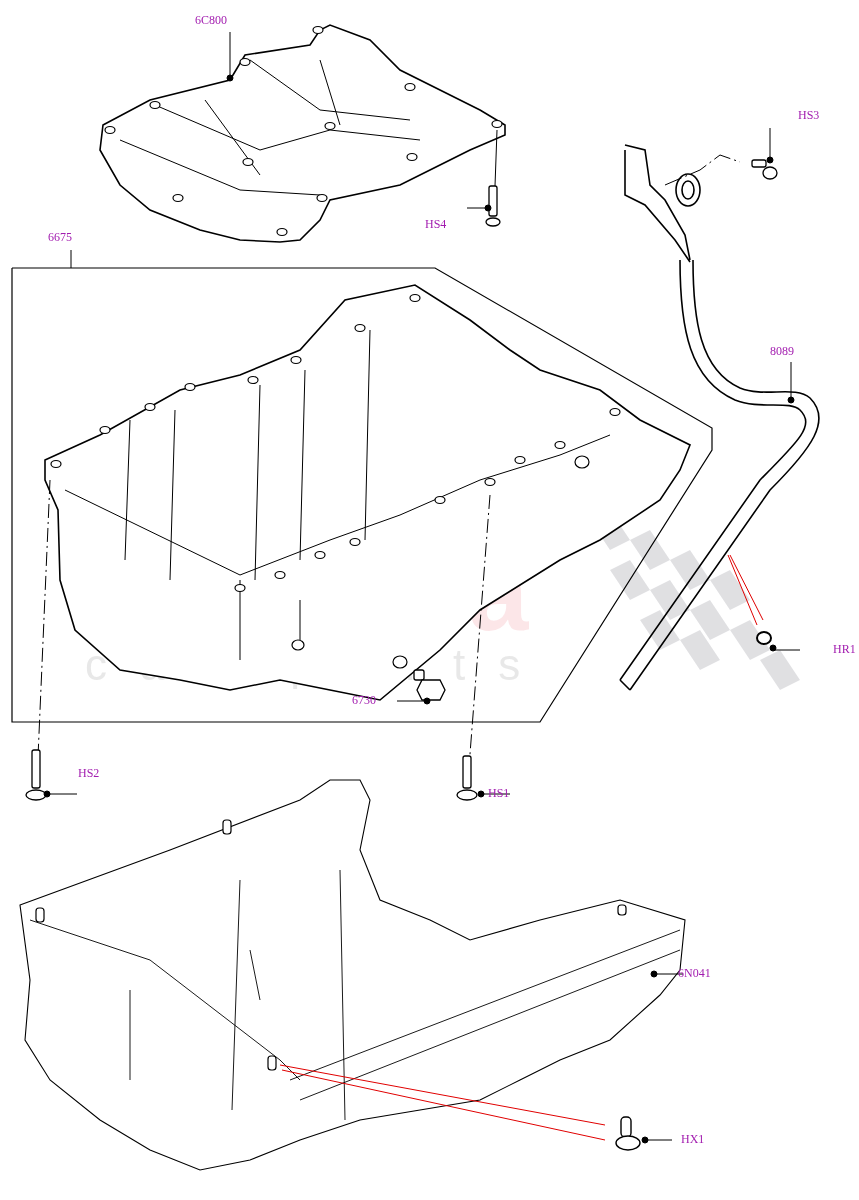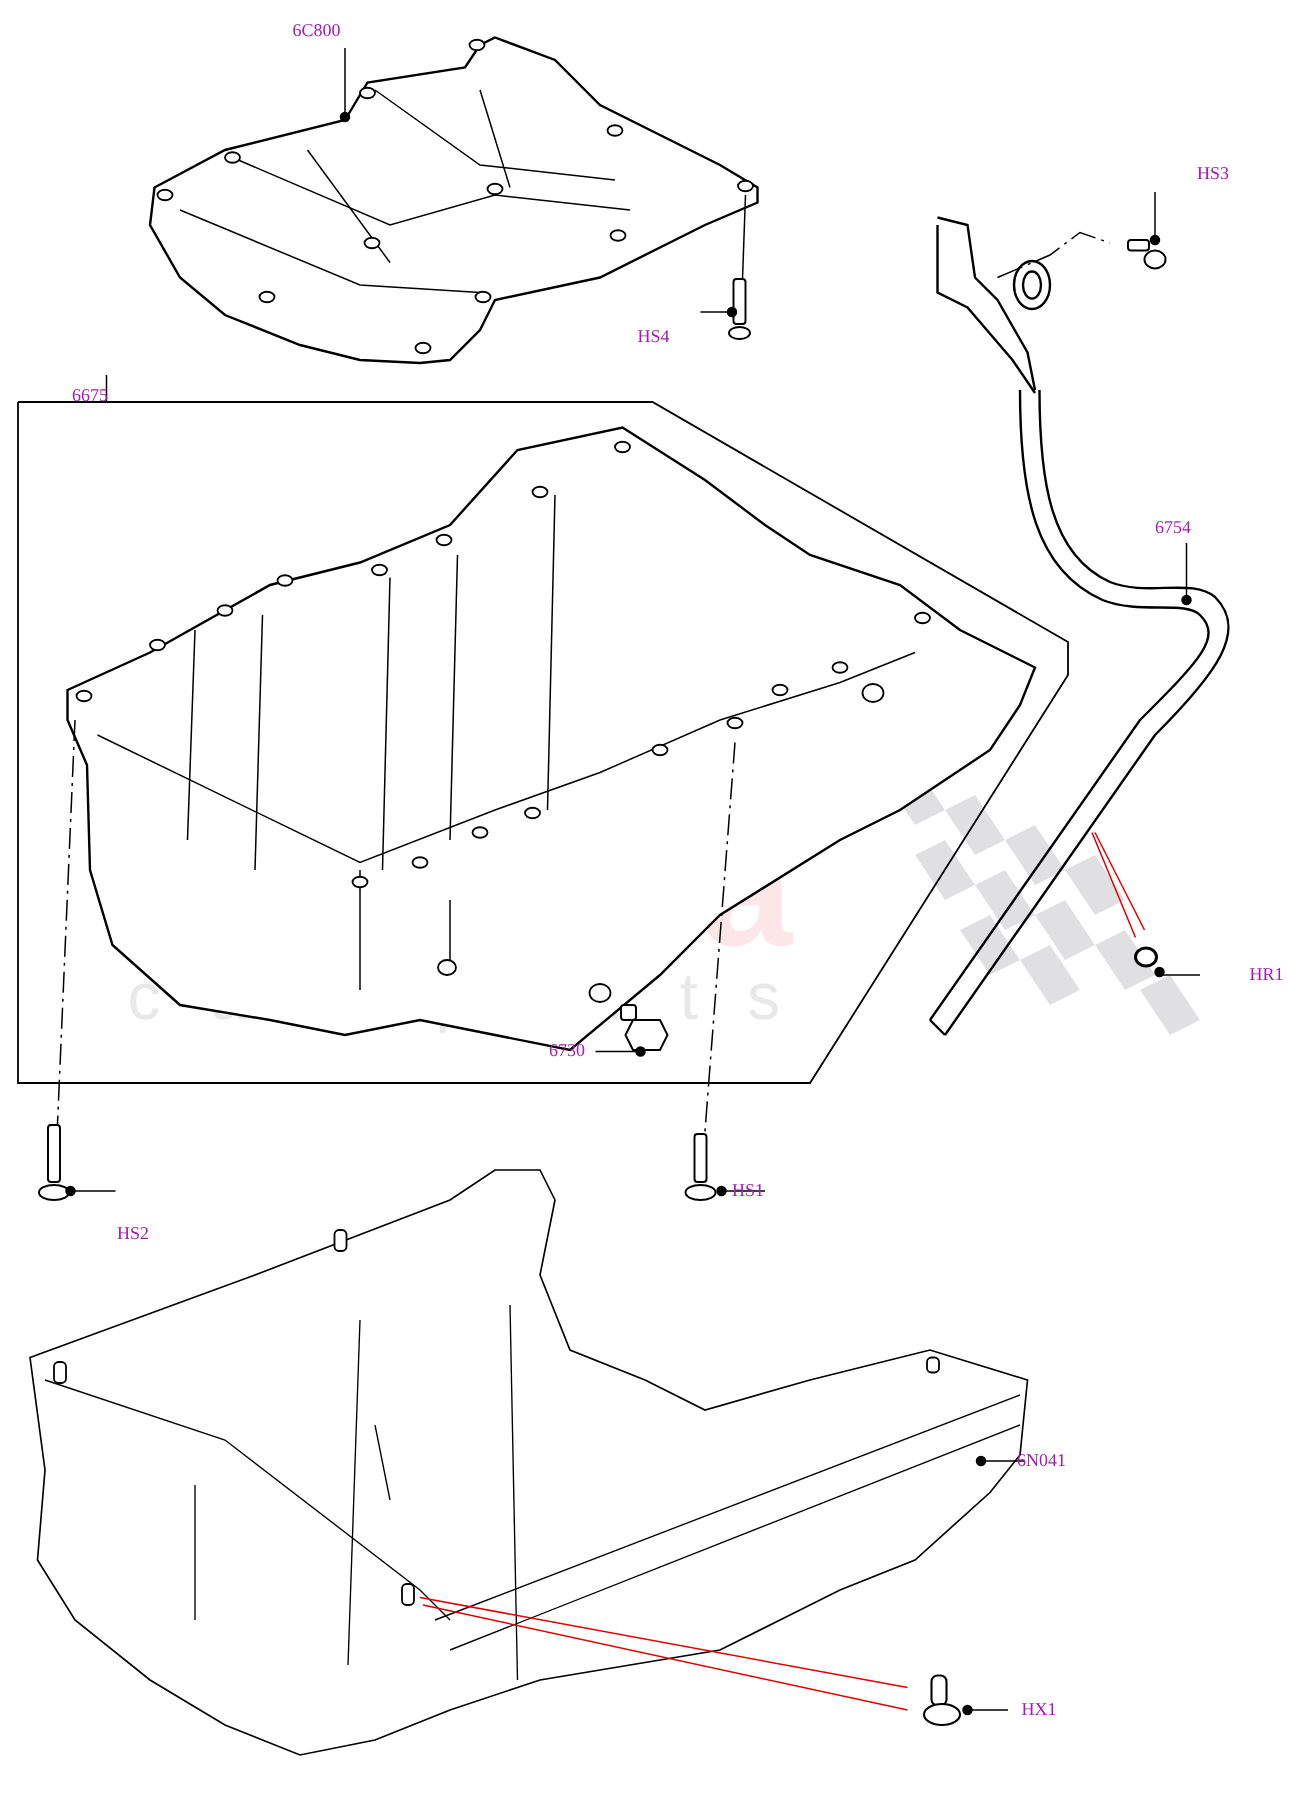--- a/index.html
+++ b/index.html
@@ -188,22 +188,22 @@
       <line x1="654" y1="974" x2="683" y2="974"></line>
         <circle cx="654" cy="974" r="3"></circle>
       <line x1="645" y1="1140" x2="672" y2="1140"></line>
         <circle cx="645" cy="1140" r="3"></circle>
     </g>
   </svg>
 
   <span class="callout" style="left:195px;top:14px;">6C800</span>
   <span class="callout" style="left:425px;top:201px;margin-top:17px;">HS4</span>
   <span class="callout" style="left:754px;top:109px;margin-left:44px;">HS3</span>
-  <span class="callout" style="left:48px;top:231px;margin-top:26px;">6675</span>
-  <span class="callout" style="left:770px;top:345px;">6754</span>
+  <span class="callout" style="left:48px;top:231px;">6675</span>
+  <span class="callout" style="left:770px;top:345px;">8089</span>
   <span class="callout" style="left:833px;top:643px;">HR1</span>
-  <span class="callout" style="left:352px;top:694px;margin-left:14px;">6730</span>
-  <span class="callout" style="left:78px;top:816px;">HS2</span>
+  <span class="callout" style="left:352px;top:694px;">6730</span>
+  <span class="callout" style="left:78px;top:767px;">HS2</span>
   <span class="callout" style="left:488px;top:787px;">HS1</span>
   <span class="callout" style="left:678px;top:967px;">6N041</span>
   <span class="callout" style="left:681px;top:1133px;">HX1</span>
 
 </div>
 
 </body></html>

